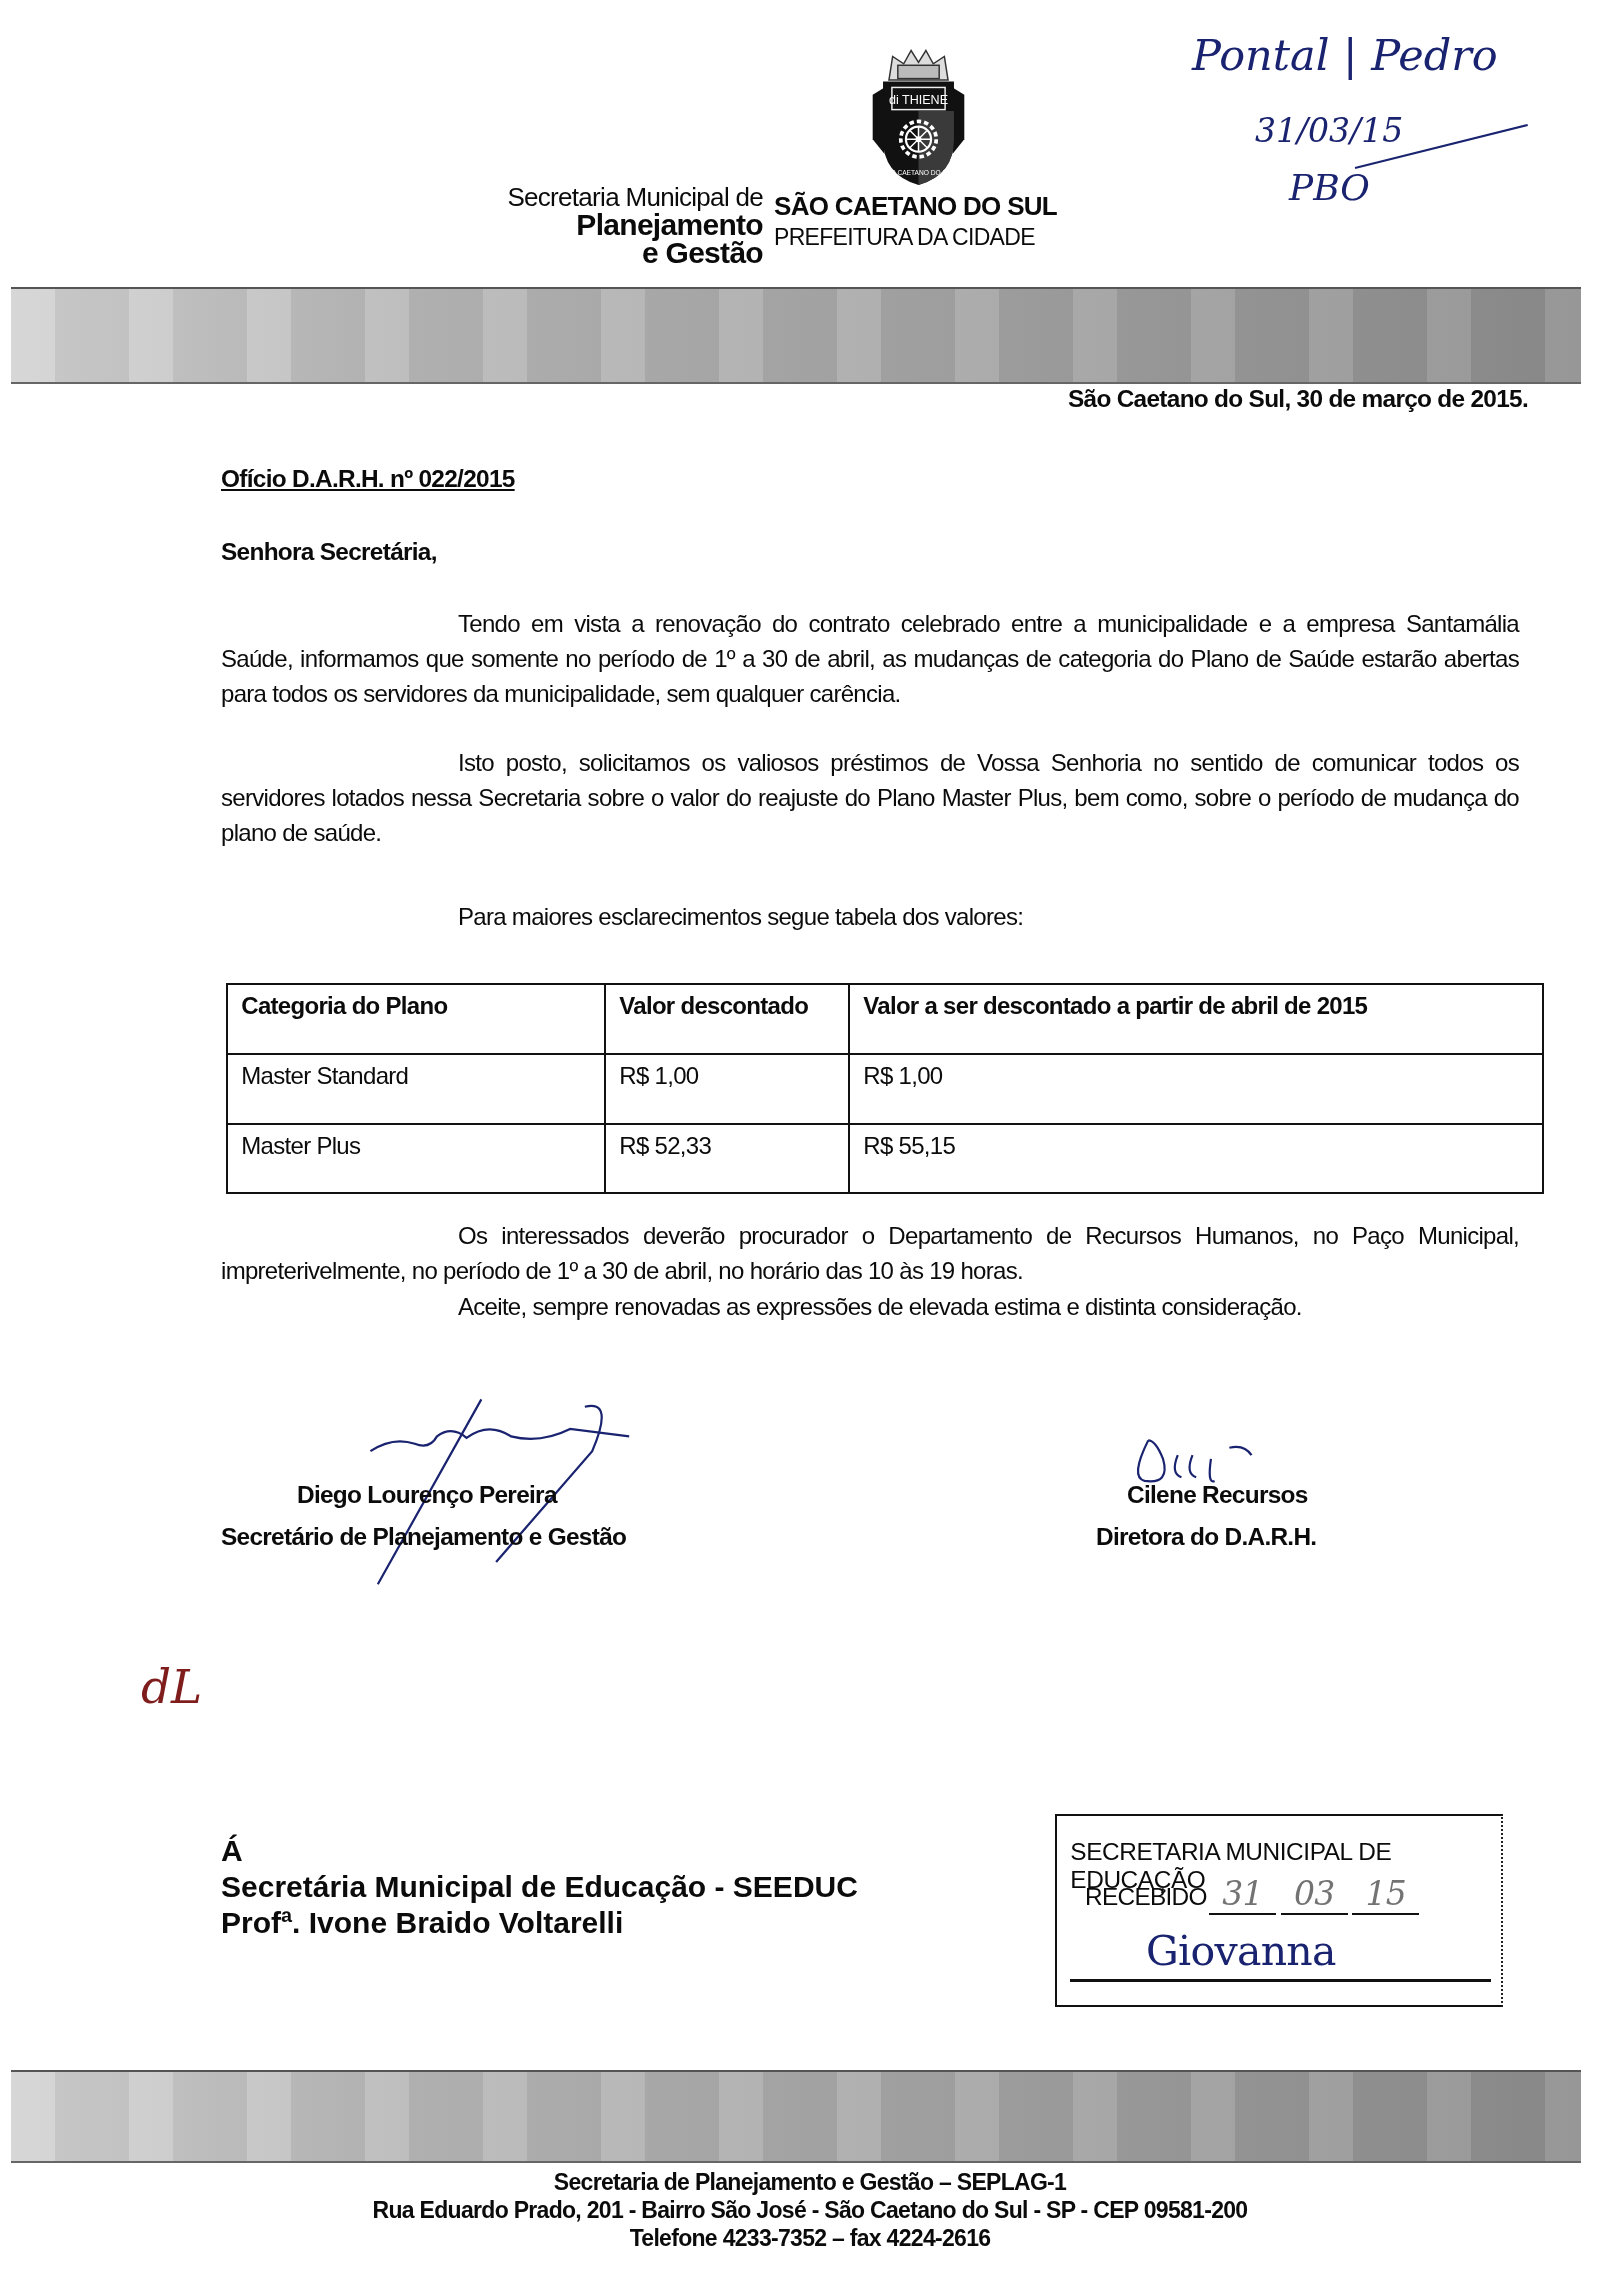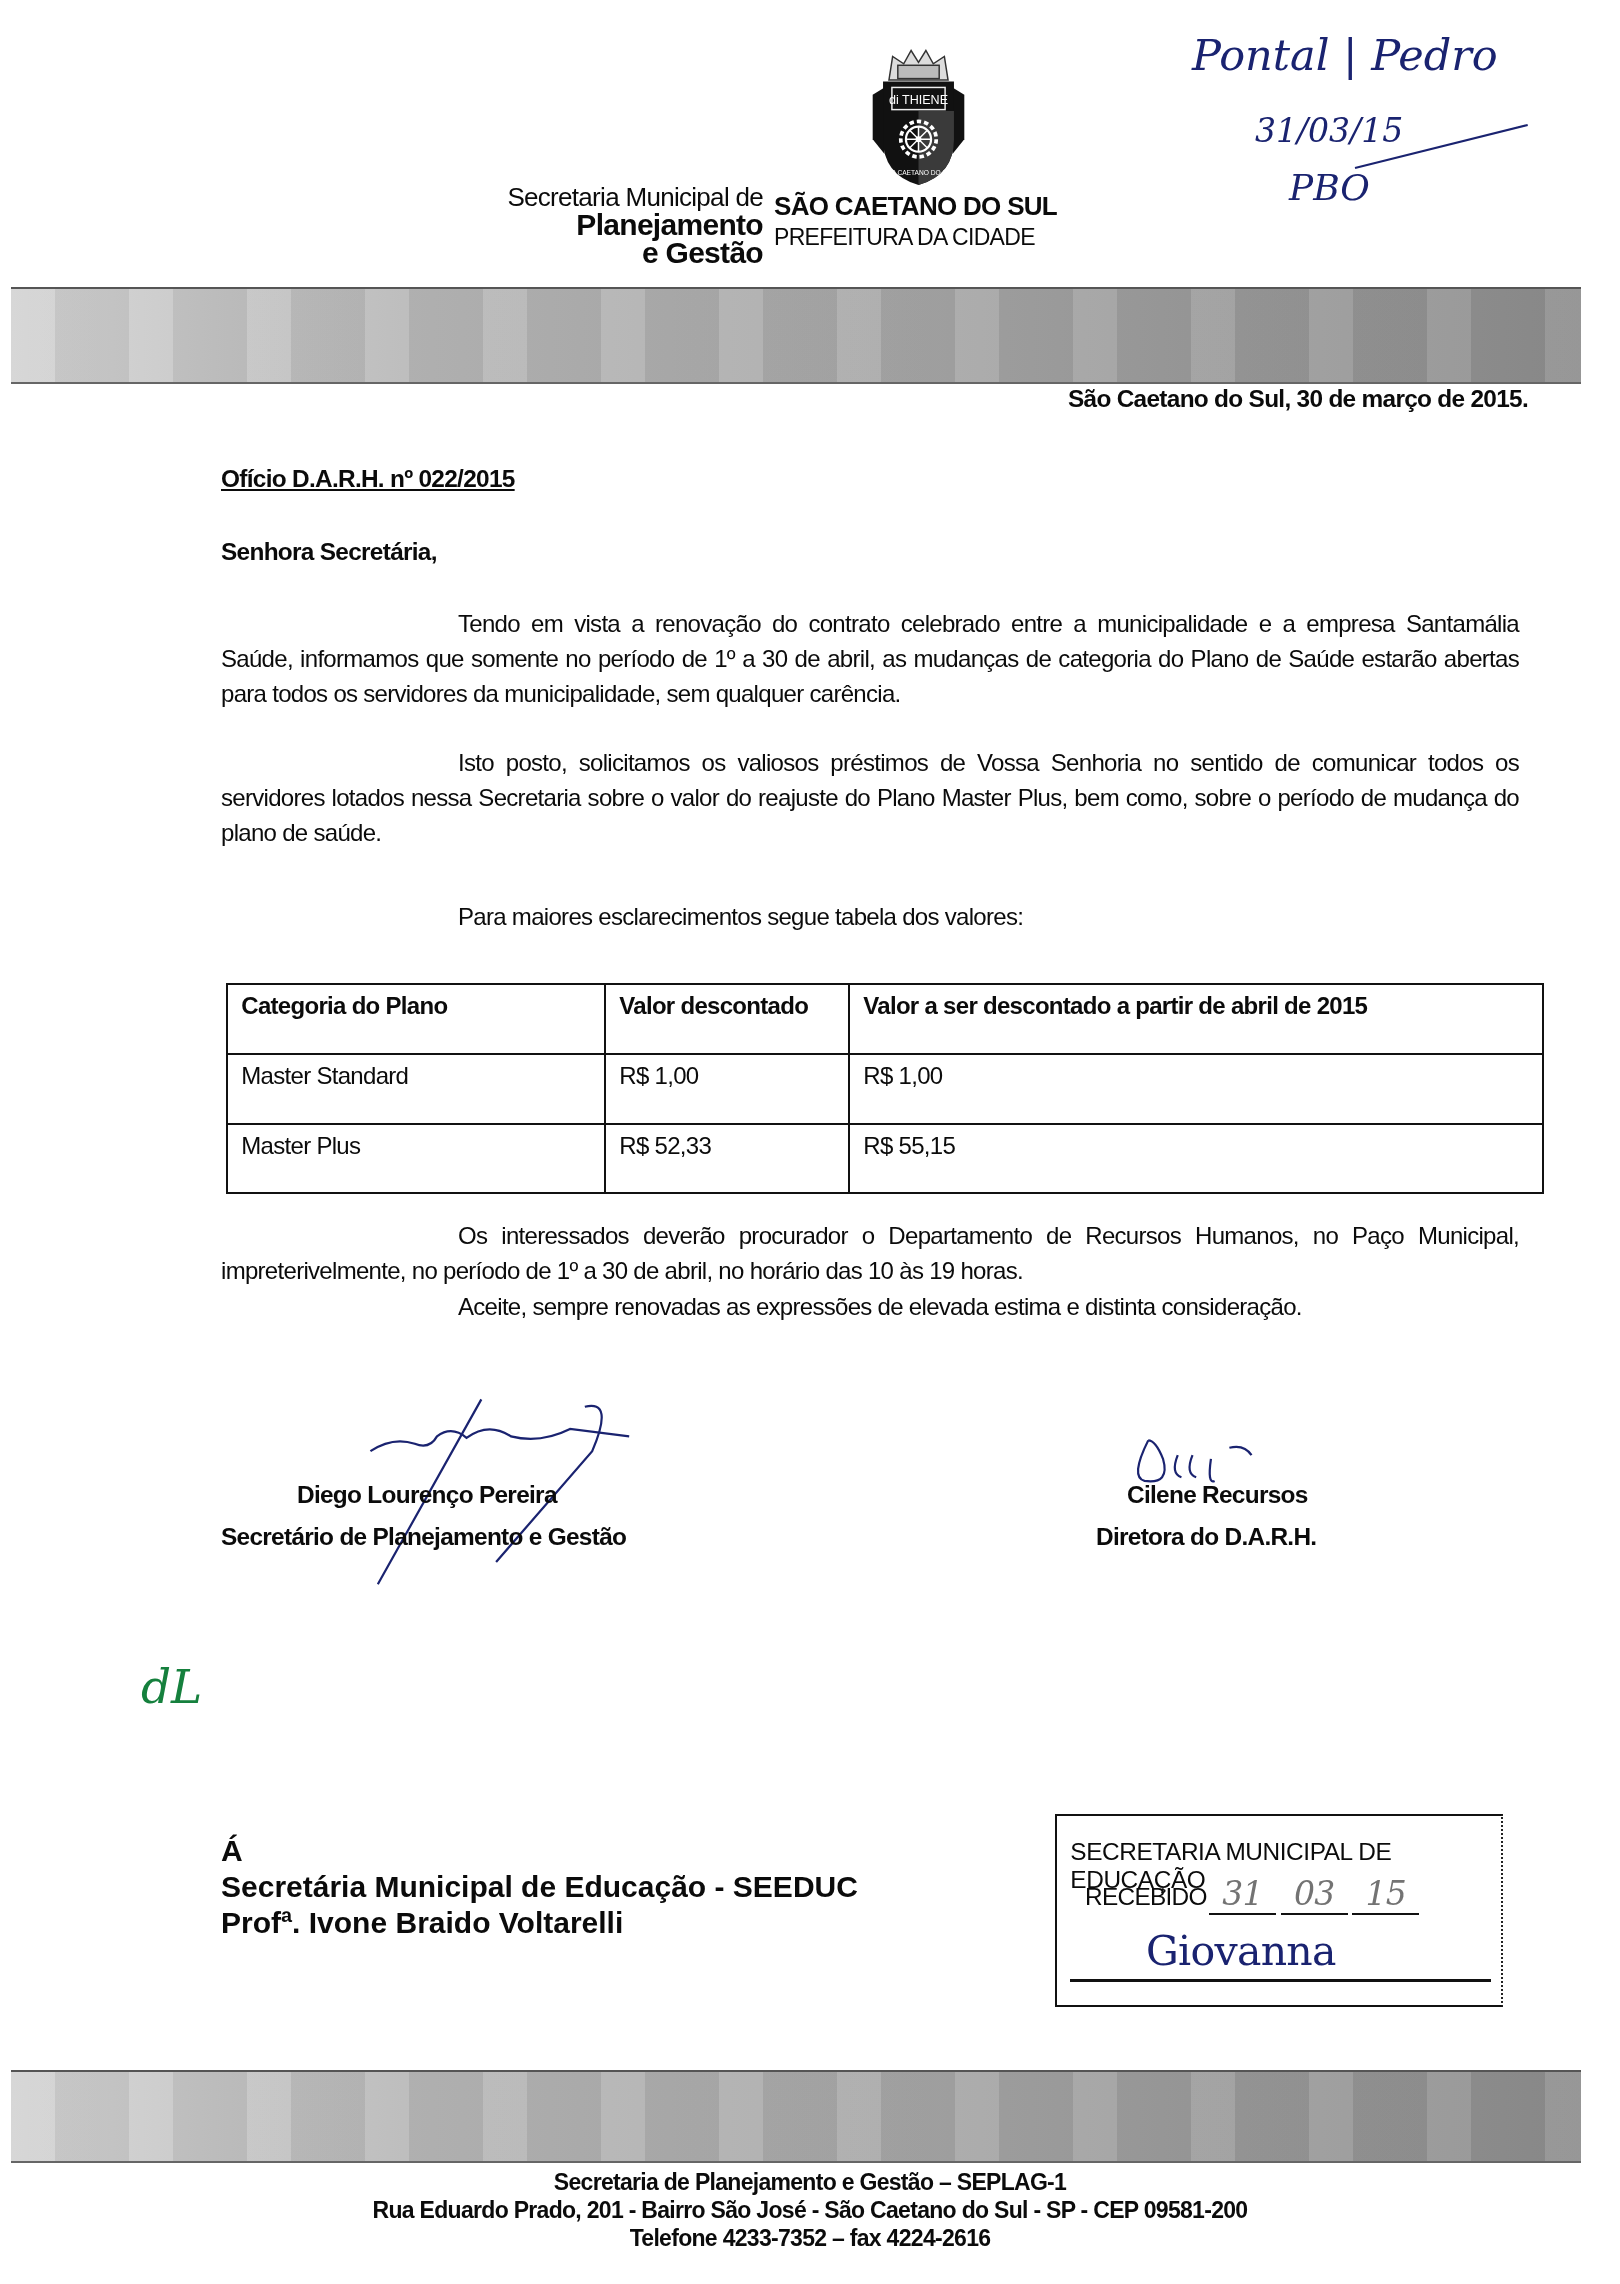--- a/index.html
+++ b/index.html
@@ -173,21 +173,21 @@
 <div class="abs" style="left:1126px; top:1433px;">
   <svg width="133" height="59" viewBox="0 0 180 80">
     <path d="M30 10 Q5 60 25 65 Q60 70 50 35 Q40 10 30 10 M70 30 Q60 55 75 60 M90 30 Q80 55 95 60 M115 35 Q110 70 120 65 M140 20 Q160 15 170 30" stroke="#1a2370" stroke-width="3" fill="none"></path>
   </svg>
 </div>
 <div class="abs sig-right cond">
   <div class="name">Cilene Recursos</div>
   <div>Diretora do D.A.R.H.</div>
 </div>
 
-<div class="abs handnote" style="left:141px; top:1659px; font-size:47px; color:#15803d;">dL</div>
+<div class="abs handnote" style="left:141px; top:1659px; font-size:47px; color:#7f1d1d;">dL</div>
 
 <div class="abs recipient">
   <div>Á</div>
   <div>Secretária Municipal de Educação - SEEDUC</div>
   <div>Profª. Ivone Braido Voltarelli</div>
 </div>
 
 <div class="abs stamp cond">
   <div class="stamp-title">SECRETARIA MUNICIPAL DE EDUCAÇÃO</div>
   <div class="stamp-received">RECEBIDO</div>

